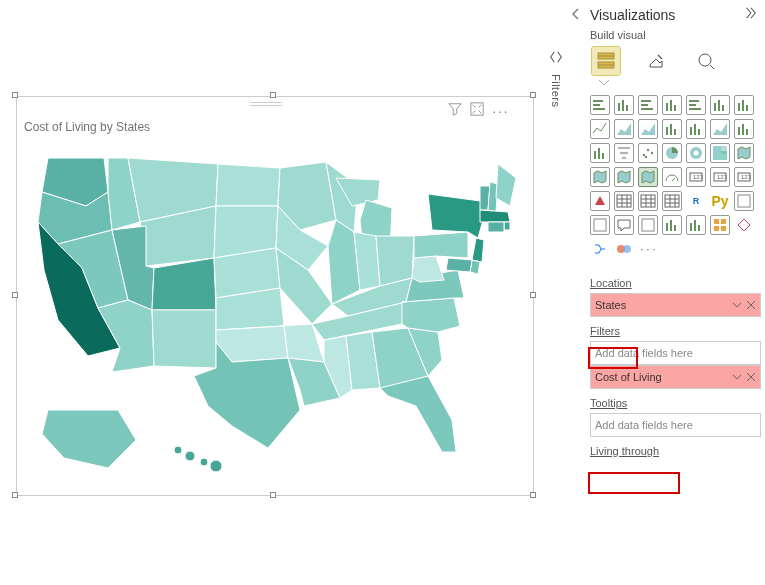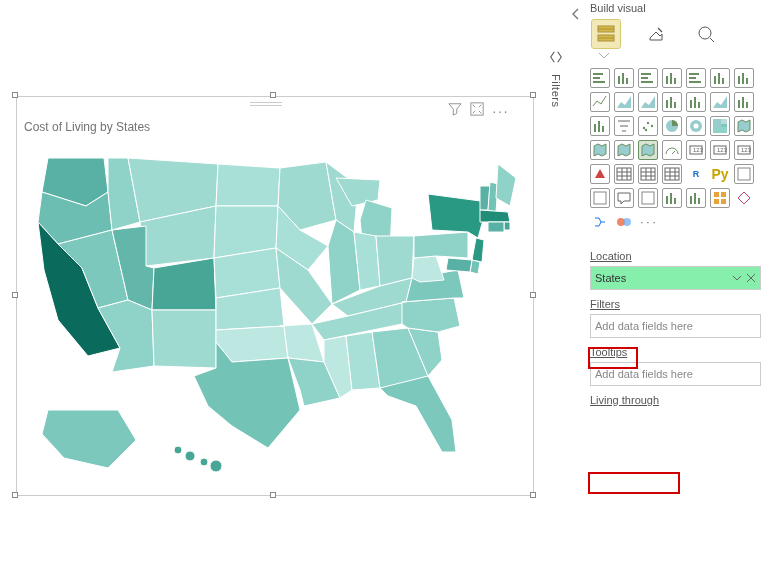--- a/index.html
+++ b/index.html
@@ -125,21 +125,21 @@
   }
   .field-label {
     font-size: 11px;
     color: #555;
     padding: 8px 4px 4px;
     text-decoration: underline;
   }
   .field-well {
     margin: 0 4px;
     border: 1px solid #ccc;
-    background: #86efac;
+    background: #fca5a5;
     height: 24px;
     display: flex;
     align-items: center;
     padding: 0 4px;
     font-size: 11px;
     color: #333;
     position: relative;
     justify-content: space-between;
   }
   .field-well.empty {
@@ -328,20 +328,28 @@
   <span class="filters-label">Filters</span>
 </div>
 
 <div class="collapse-left">
   <svg viewBox="0 0 12 12">
       <path d="M8 1L3 6l5 5" stroke="#777" fill="none" stroke-width="1.4"></path>
     </svg>
 </div>
 
 <div class="vis-panel">
+  <div class="vis-header">
+    <span>Visualizations</span>
+    <span class="vis-expand">
+      <svg viewBox="0 0 16 16">
+          <path d="M4 2l5 6-5 6M9 2l5 6-5 6" stroke-width="1.2"></path>
+        </svg>
+    </span>
+  </div>
   <div class="subhead">Build visual</div>
 
   <div class="mode-row">
     <div class="mode-btn selected">
       <svg viewBox="0 0 20 20">
           <rect x="2" y="2" width="16" height="6" fill="#d6b94a" stroke="#a8923a"></rect>
           <rect x="2" y="11" width="16" height="6" fill="#d6b94a" stroke="#a8923a"></rect>
           <line x1="2" y1="5" x2="18" y2="5" stroke="#a8923a"></line>
           <line x1="2" y1="14" x2="18" y2="14" stroke="#a8923a"></line>
         </svg>
@@ -637,20 +645,31 @@
           <path d="M1 1l8 8M9 1l-8 8" fill="none"></path>
         </svg>
     </span>
   </div>
 
   <div class="field-label">Filters</div>
   <div class="field-well empty">
     <span>Add data fields here</span>
   </div>
 
+  <div class="field-well">
+    <span>Cost of Living</span>
+    <span class="well-controls">
+      <svg viewBox="0 0 10 10">
+          <path d="M1 3l4 4 4-4" fill="none"></path>
+        </svg>
+      <svg viewBox="0 0 10 10">
+          <path d="M1 1l8 8M9 1l-8 8" fill="none"></path>
+        </svg>
+    </span>
+  </div>
 
   <div class="field-label">Tooltips</div>
   <div class="field-well empty">
     <span>Add data fields here</span>
   </div>
 
   <div class="field-label">Living through</div>
 </div>
 
 <div class="highlight h1"></div>

